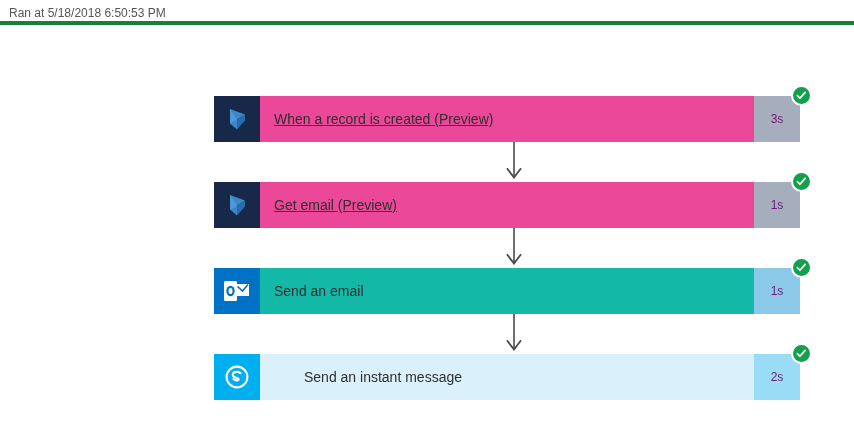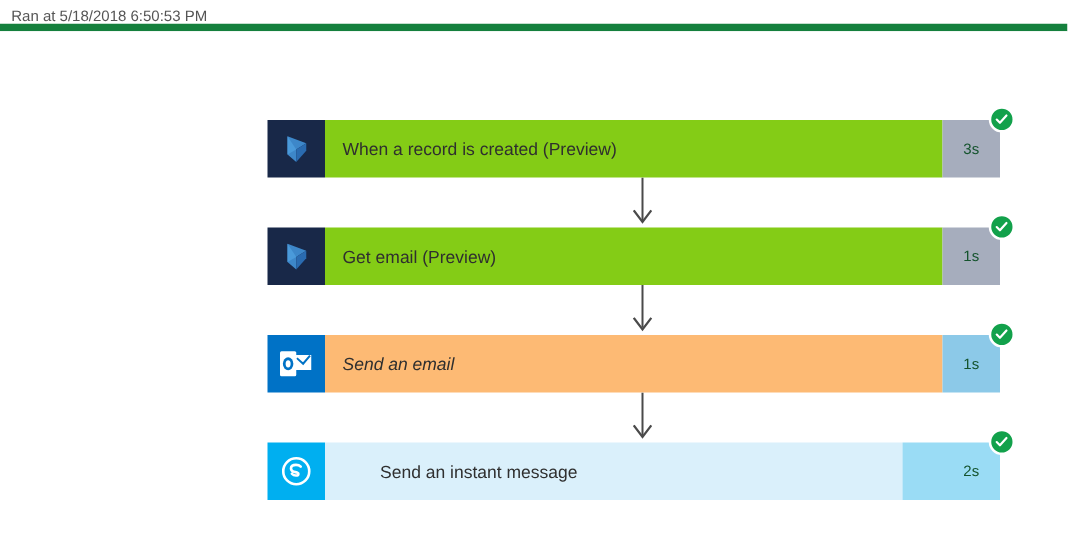--- a/index.html
+++ b/index.html
@@ -17,21 +17,21 @@
   }
 
   
   #run-header {
     position: absolute;
     left: 0;
     top: 0;
     width: 854px;
     height: 25px;
     box-sizing: border-box;
-    border-bottom: 6px solid #15803d;
+    border-bottom: 4px solid #15803d;
     background: #ffffff;
   }
   #run-header .run-label {
     position: absolute;
     left: 9px;
     top: 6px;
     font-size: 12px;
     line-height: 14px;
     color: #555555;
     white-space: nowrap;
@@ -81,21 +81,21 @@
     white-space: nowrap;
   }
 
   .step-duration {
     flex: 0 0 46px;
     width: 46px;
     display: flex;
     align-items: center;
     justify-content: center;
     font-size: 12px;
-    color: #14532d;
+    color: #701a75;
     position: relative;
   }
 
   
   .status-badge {
     position: absolute;
     right: -12px;
     top: -11px;
     width: 21px;
     height: 21px;
@@ -103,30 +103,30 @@
     background: #12a14b;
     border: 2px solid #ffffff;
     box-sizing: border-box;
     display: flex;
     align-items: center;
     justify-content: center;
   }
   .status-badge svg { display: block; }
 
   
-  .theme-grey .step-body { background: #84cc16; }
+  .theme-grey .step-body { background: #ec4899; text-decoration: underline; }
   .theme-grey .step-duration { background: #a6adbd; }
 
   
-  .theme-blue .step-body { background: #fdba74; font-style: italic; }
+  .theme-blue .step-body { background: #14b8a6; }
   .theme-blue .step-duration { background: #8cc9e8; }
 
   
   .theme-cyan .step-body { background: #daf0fb; padding-left: 44px; }
-  .theme-cyan .step-duration { background: #9adcf5; padding-left: 32px; }
+  .theme-cyan .step-duration { background: #9adcf5; }
 
   
   .connector {
     position: absolute;
     left: 506px;
     width: 16px;
     height: 40px;
   }
   .connector svg { display: block; }
 

